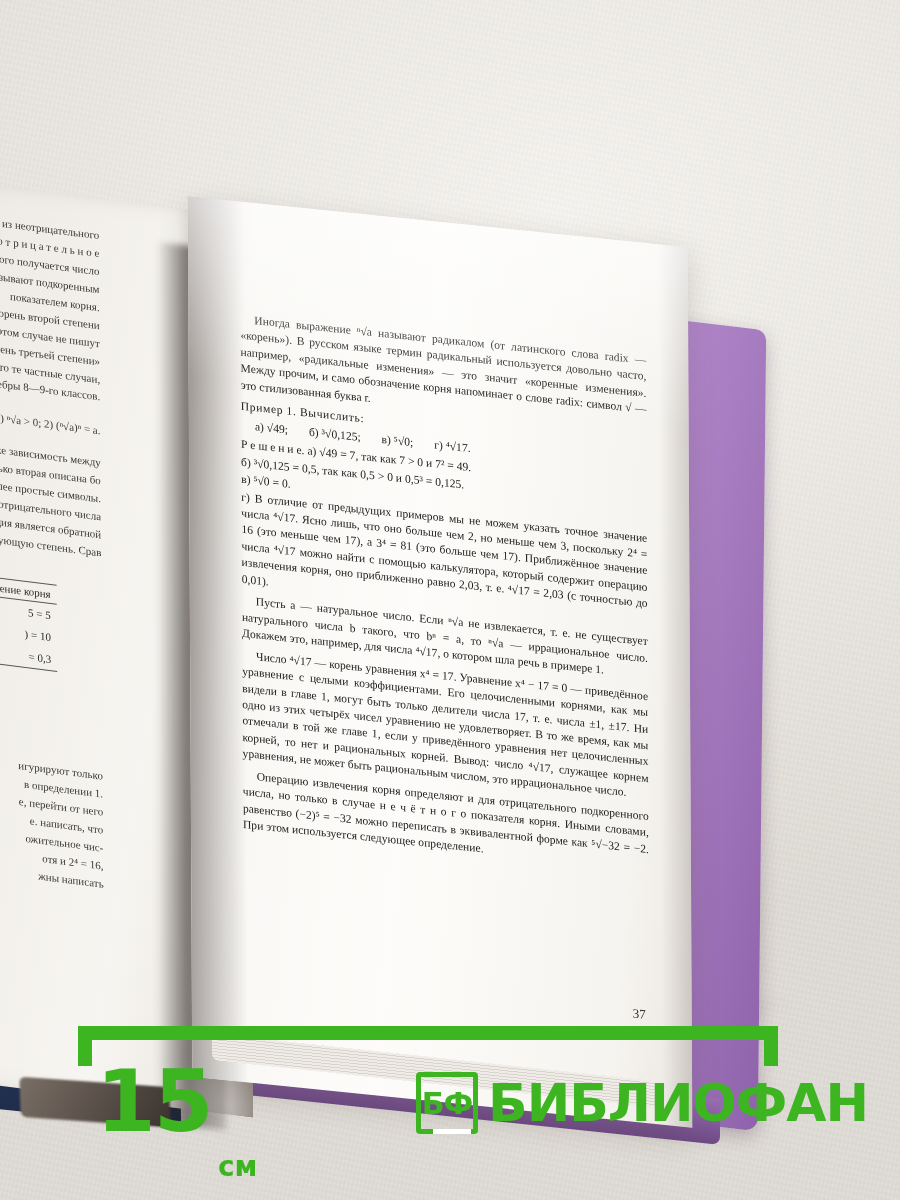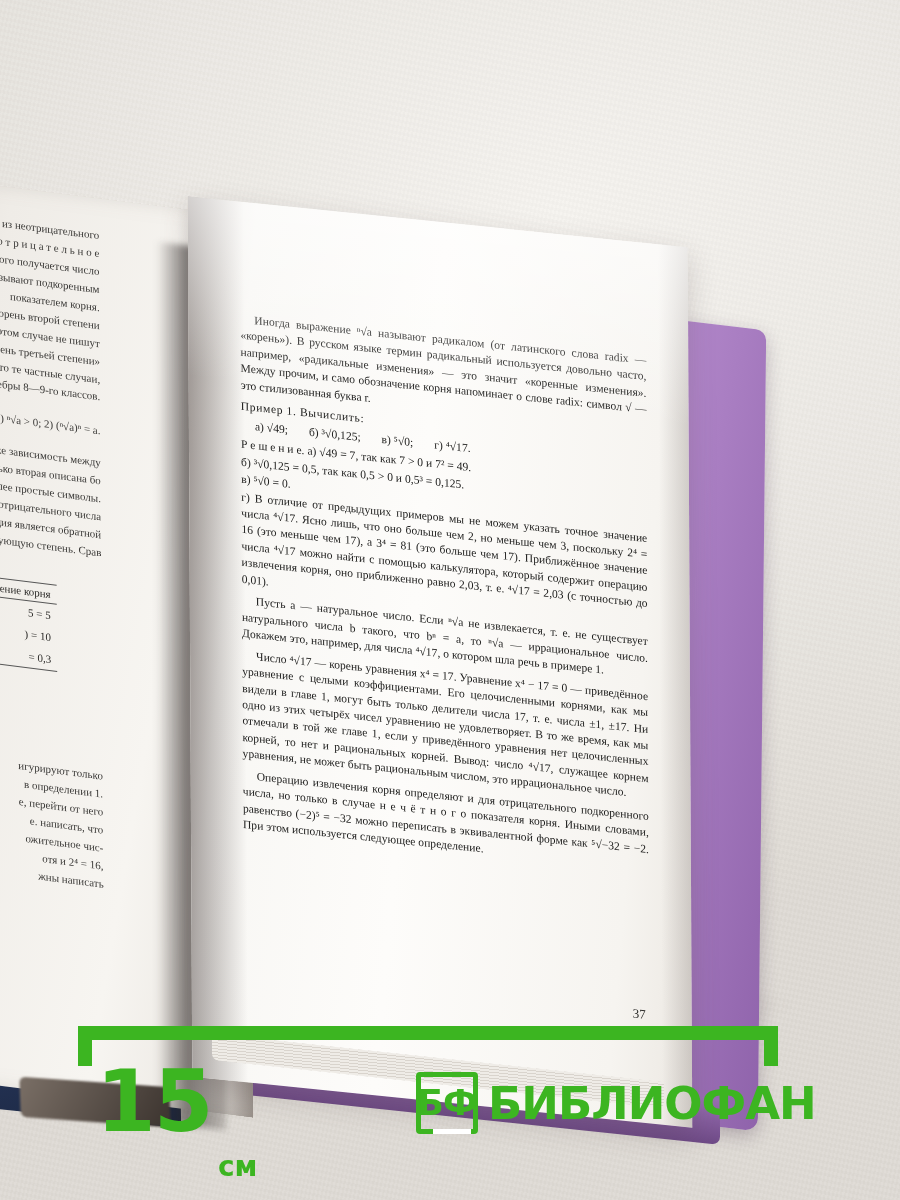--- a/index.html
+++ b/index.html
@@ -268,37 +268,37 @@
   }
   .logo-mark .bf {
     position: absolute;
     inset: 0;
     display: flex;
     align-items: center;
     justify-content: center;
     color: #3cb521;
     font-family: "DejaVu Sans", sans-serif;
     font-weight: bold;
-    font-size: 35px;
+    font-size: 30px;
     letter-spacing: -1px;
   }
   .logo-mark::after {
     content: "";
     position: absolute;
     left: 12px;
     bottom: -5px;
     width: 38px;
     height: 5px;
     background: #ffffff;
   }
   .logo-text {
     color: #3cb521;
     font-family: "DejaVu Sans", sans-serif;
     font-weight: bold;
-    font-size: 45px;
+    font-size: 52px;
     letter-spacing: -1px;
   }
   
   .book-shadow {
     position: absolute;
     left: 40px;
     top: 975px;
     width: 760px;
     height: 60px;
     background: radial-gradient(ellipse at center, rgba(70,60,60,.30) 0%, rgba(70,60,60,0) 70%);

